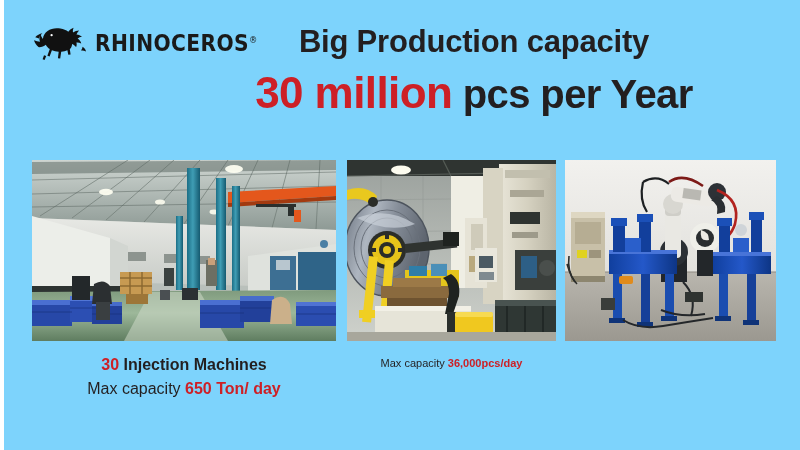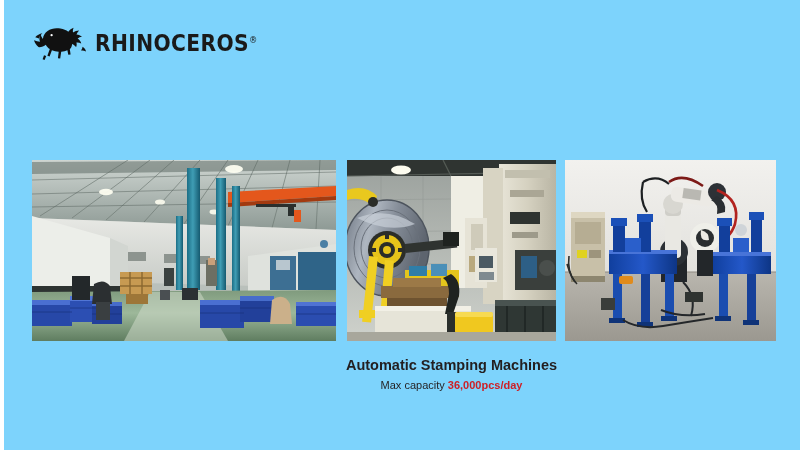--- a/index.html
+++ b/index.html
@@ -133,20 +133,24 @@
         <path d="M5.2 16.2 C7.0 14.2 9.6 12.8 12.4 12.2 C10.6 13.8 9.4 15.6 9.0 17.4
                  C7.6 16.8 6.3 16.4 5.2 16.2 Z"></path>
         <path d="M14.0 34.2 L16.2 35.0 L14.6 39.0 L12.6 38.2 Z"></path>
         <path d="M52.6 25.8 C54.4 27.0 55.6 28.6 56.0 30.4 C54.2 29.6 52.5 29.3 51.0 29.6
                  C51.9 28.4 52.4 27.1 52.6 25.8 Z"></path>
       </g>
     </svg>
     <div class="logo-word"><span>RHINOCEROS</span><span class="reg">®</span></div>
   </div>
 
+  <div class="headline-block">
+    <div class="headline-1">Big Production capacity</div>
+    <div class="headline-2"><span class="hl-red">30 million</span><span> pcs per Year</span></div>
+  </div>
 
   <div class="photo-row">
 
     <div class="photo photo-1">
       <svg viewBox="0 0 304 181" preserveAspectRatio="none" aria-hidden="true">
         <defs>
           <linearGradient id="p1roof" x1="0" y1="0" x2="0" y2="1">
             <stop offset="0" stop-color="#cfd6d2"></stop>
               <stop offset="1" stop-color="#8e9a95"></stop>
           </linearGradient>
@@ -515,22 +519,25 @@
           <path d="M96 150 q20 8 44 4"></path>
           <path d="M118 122 q14 14 8 34"></path>
         </g>
 
         <rect x="36" y="138" width="14" height="12" fill="#3a3d3a"></rect>
         <rect x="120" y="132" width="18" height="10" fill="#2f3330"></rect>
       </svg>
     </div>
   </div>
 
+  <div class="caption cap-1">
+    <div class="line1"><span class="red">30</span><span> Injection Machines</span></div>
+    <div class="line2"><span>Max capacity </span><span class="red">650 Ton/ day</span></div>
+  </div>
 
   <div class="caption cap-2">
-    <div class="line1"><span>Automatic Stamping Machines</span></div>
     <div class="line2"><span>Max capacity </span><span class="red">36,000pcs/day</span></div>
   </div>
 
   <div class="caption cap-3">
   </div>
 
 </div>
 
 </body></html>

